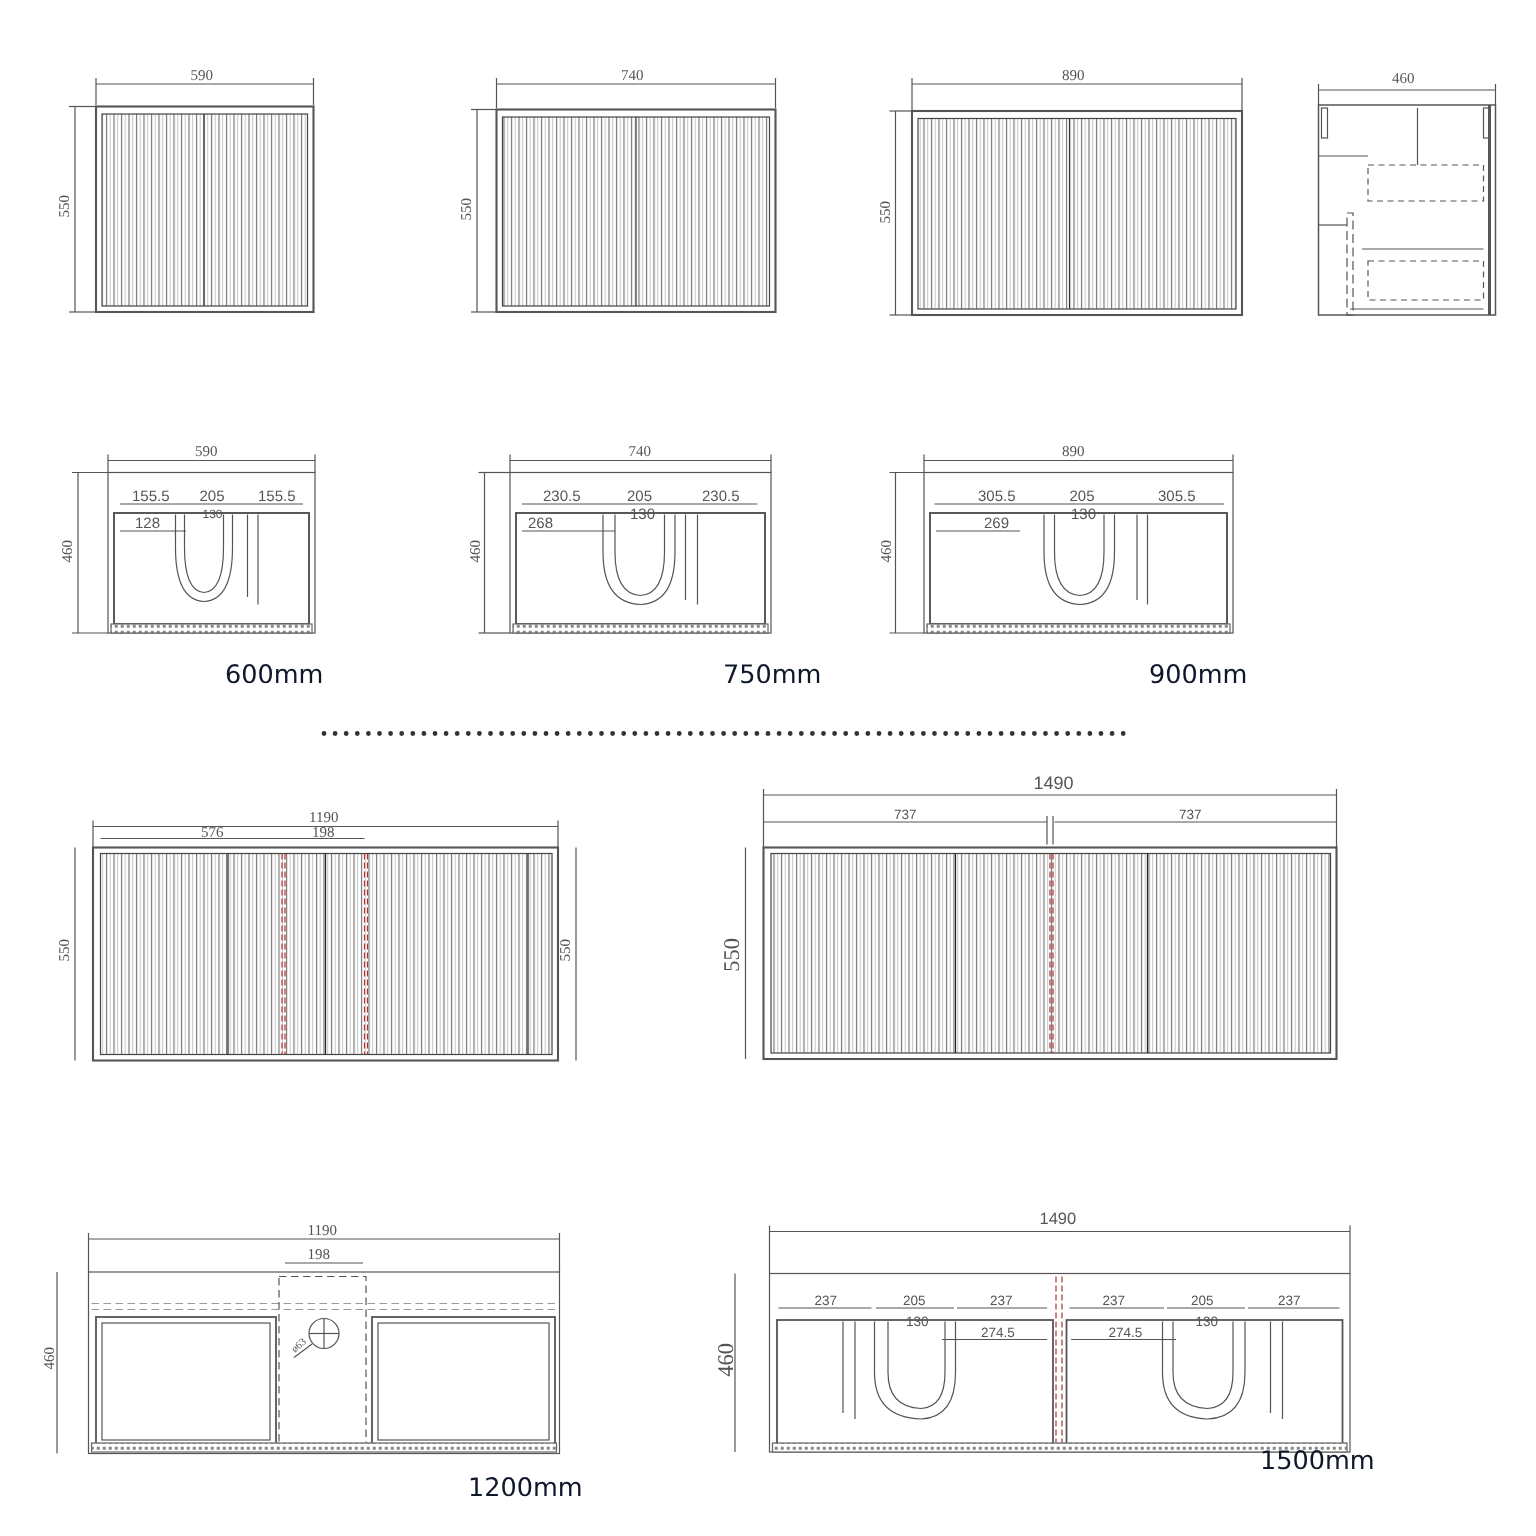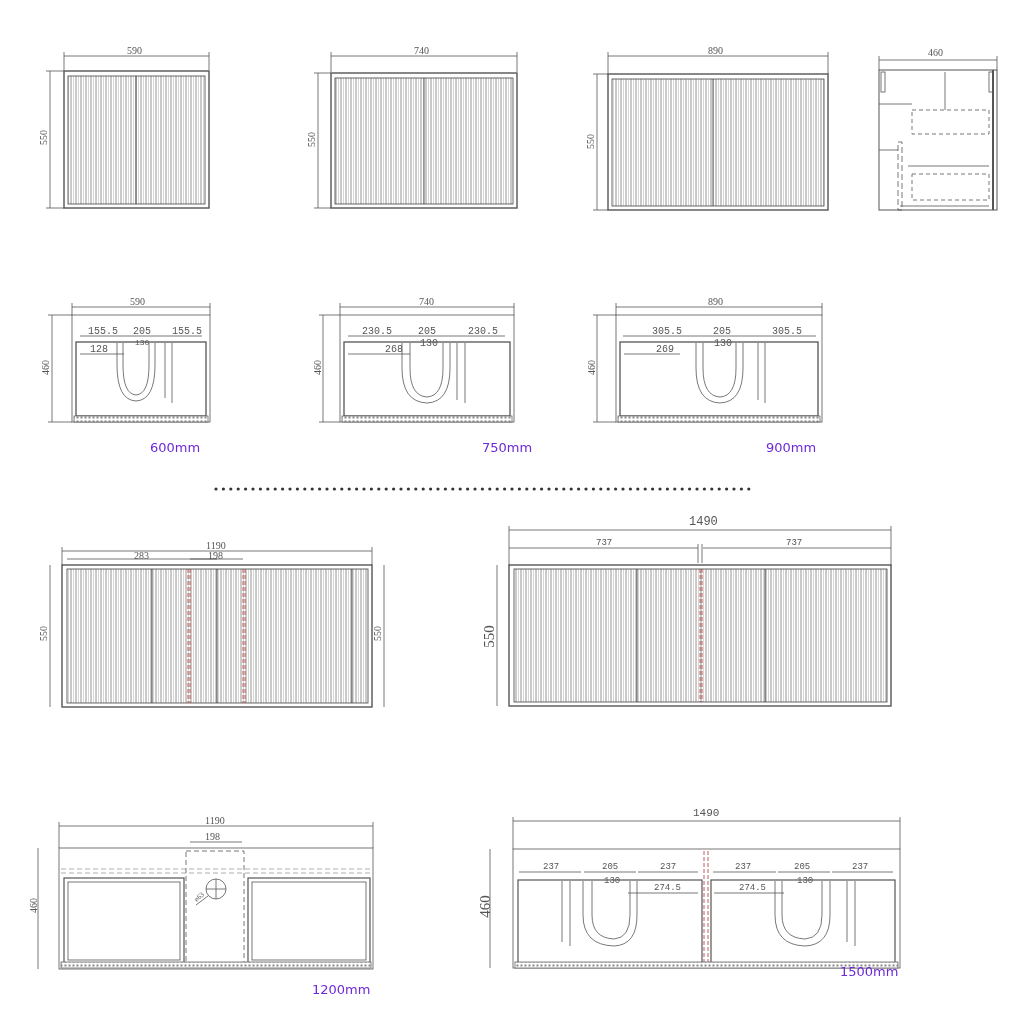--- a/index.html
+++ b/index.html
@@ -1,21 +1,21 @@
 <!DOCTYPE html>
 <html><head>
 <meta charset="utf-8">
 <style>
   html, body { margin:0; padding:0; background:#ffffff; }
   body { width:1024px; height:1024px; position:relative; overflow:hidden;
          font-family:"Liberation Serif", serif; color:#444; }
   .dimtxt { font-family:"Liberation Serif", serif; font-size:10px; color:#555; position:absolute; white-space:nowrap; }
-  .dimtxt.sans { font-family:Liberation Mono, monospace; }
+  .dimtxt.sans { font-family:Liberation Sans, sans-serif; }
   .vtxt { position:absolute; transform:rotate(-90deg); transform-origin:center; font-size:10px; color:#555; white-space:nowrap; }
-  .label { position:absolute; font-family:"DejaVu Sans", sans-serif; font-size:13px; color:#6d28d9; }
+  .label { position:absolute; font-family:"DejaVu Sans", sans-serif; font-size:17px; color:#0f172a; }
   svg { position:absolute; left:0; top:0; }
 </style>
 </head>
 <body>
 
 <svg width="1024" height="1024" viewBox="0 0 1024 1024">
   <defs>
     <pattern id="flutes" width="5" height="10" patternUnits="userSpaceOnUse">
       <rect width="5" height="10" fill="#fff"></rect>
       <line x1="1" y1="0" x2="1" y2="10" stroke="#777" stroke-width="0.8"></line>
@@ -240,35 +240,35 @@
 <span class="dimtxt sans" style="left:172px;top:326px">155.5</span>
 <span class="dimtxt sans" style="left:90px;top:344px">128</span>
 <span class="dimtxt sans" style="left:135px;top:338px;font-size:8px">130</span>
 <span class="label" style="left:150px;top:440px">600mm</span>
 
 <span class="dimtxt" style="left:419px;top:296px">740</span>
 <span class="vtxt" style="left:310px;top:362px">460</span>
 <span class="dimtxt sans" style="left:362px;top:326px">230.5</span>
 <span class="dimtxt sans" style="left:418px;top:326px">205</span>
 <span class="dimtxt sans" style="left:468px;top:326px">230.5</span>
-<span class="dimtxt sans" style="left:385px;top:344px">268</span>
+<span class="dimtxt sans" style="left:352px;top:344px">268</span>
 <span class="dimtxt sans" style="left:420px;top:338px">130</span>
 <span class="label" style="left:482px;top:440px">750mm</span>
 
 <span class="dimtxt" style="left:708px;top:296px">890</span>
 <span class="vtxt" style="left:584px;top:362px">460</span>
 <span class="dimtxt sans" style="left:652px;top:326px">305.5</span>
 <span class="dimtxt sans" style="left:713px;top:326px">205</span>
 <span class="dimtxt sans" style="left:772px;top:326px">305.5</span>
 <span class="dimtxt sans" style="left:656px;top:344px">269</span>
 <span class="dimtxt sans" style="left:714px;top:338px">130</span>
 <span class="label" style="left:766px;top:440px">900mm</span>
 
 <span class="dimtxt" style="left:206px;top:540px">1190</span>
-<span class="dimtxt" style="left:134px;top:550px">283</span>
+<span class="dimtxt" style="left:134px;top:550px">576</span>
 <span class="dimtxt" style="left:208px;top:550px">198</span>
 <span class="vtxt" style="left:36px;top:628px">550</span>
 <span class="vtxt" style="left:370px;top:628px">550</span>
 <span class="dimtxt sans" style="left:689px;top:515px;font-size:12px">1490</span>
 <span class="dimtxt sans" style="left:596px;top:538px;font-size:9px">737</span>
 <span class="dimtxt sans" style="left:786px;top:538px;font-size:9px">737</span>
 <span class="vtxt" style="left:478px;top:628px;font-size:15px">550</span>
 
 <span class="dimtxt" style="left:205px;top:815px">1190</span>
 <span class="dimtxt" style="left:205px;top:831px">198</span>

